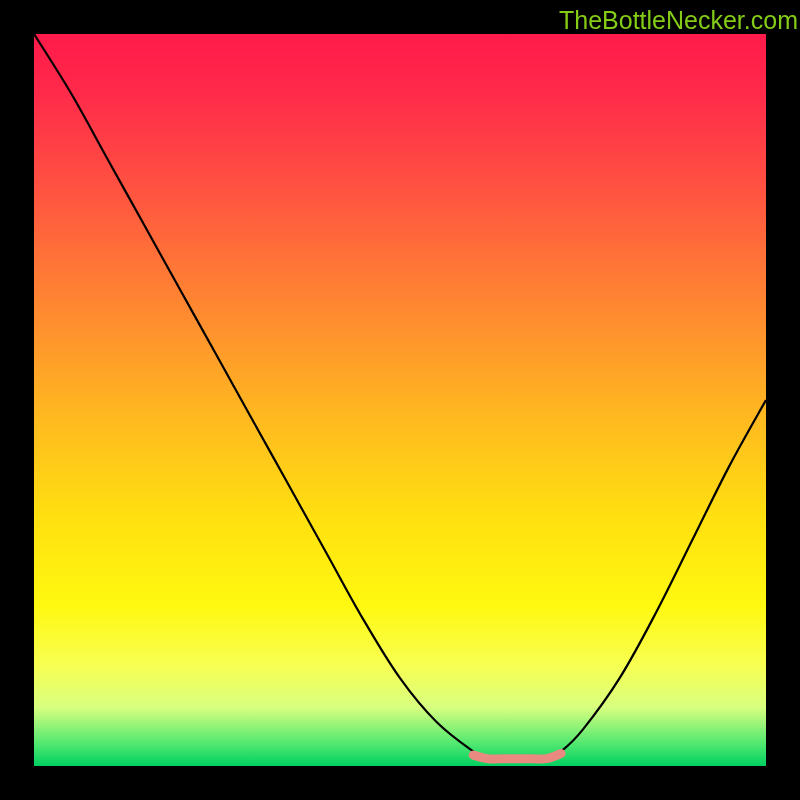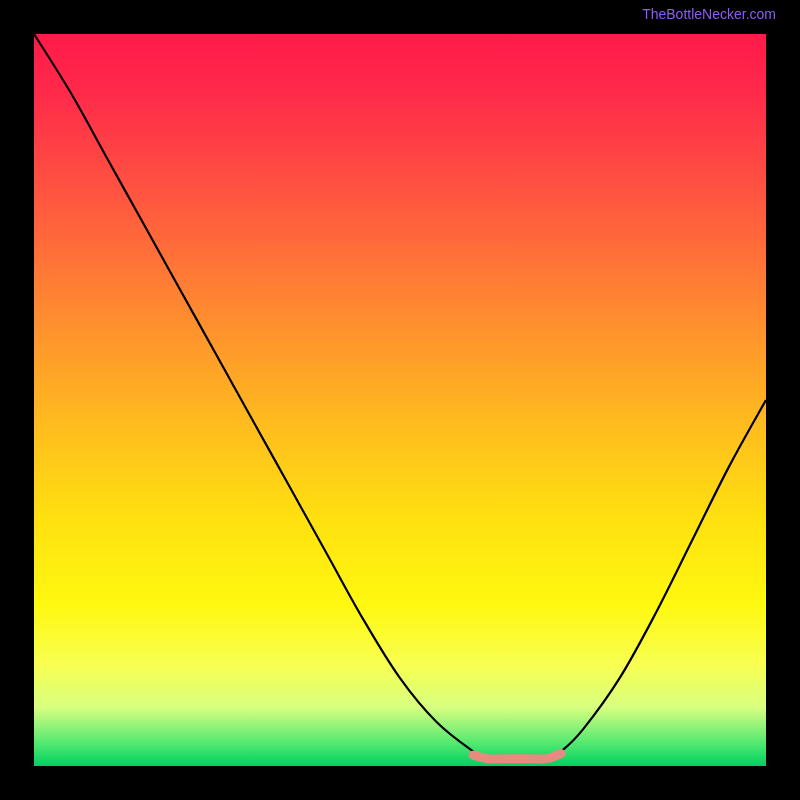--- a/index.html
+++ b/index.html
@@ -7,23 +7,23 @@
     padding: 0;
     width: 800px;
     height: 800px;
     background: #000;
     position: relative;
     font-family: Arial, sans-serif;
   }
   .watermark {
     position: absolute;
     top: 6px;
-    right: 24px;
-    color: #8b5cf6;
-    font-size: 14px;
+    right: 2px;
+    color: #84cc16;
+    font-size: 25px;
     font-weight: 500;
     z-index: 10;
   }
   .plot-area {
     position: absolute;
     left: 34px;
     top: 34px;
     width: 732px;
     height: 732px;
     overflow: hidden;

